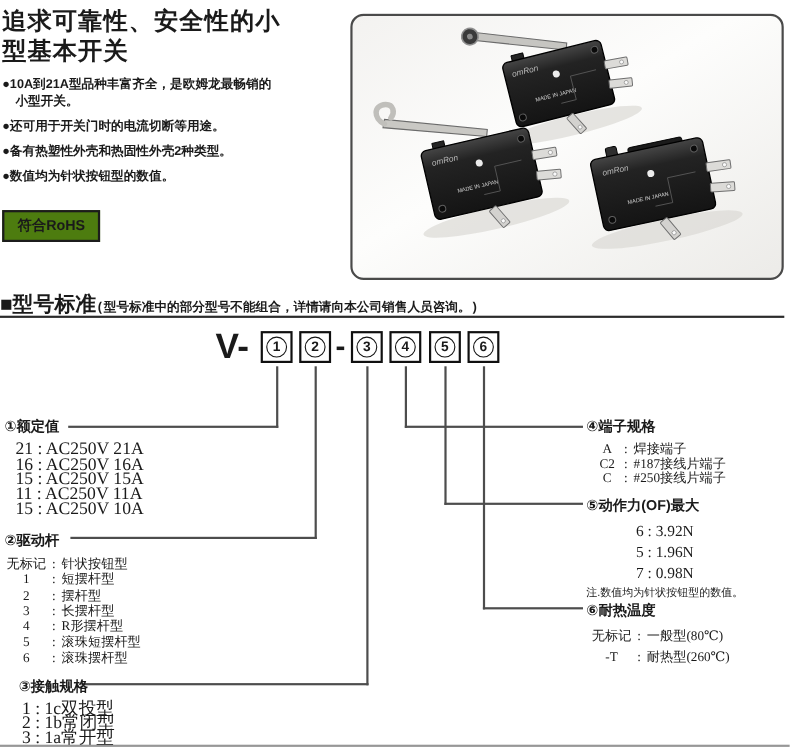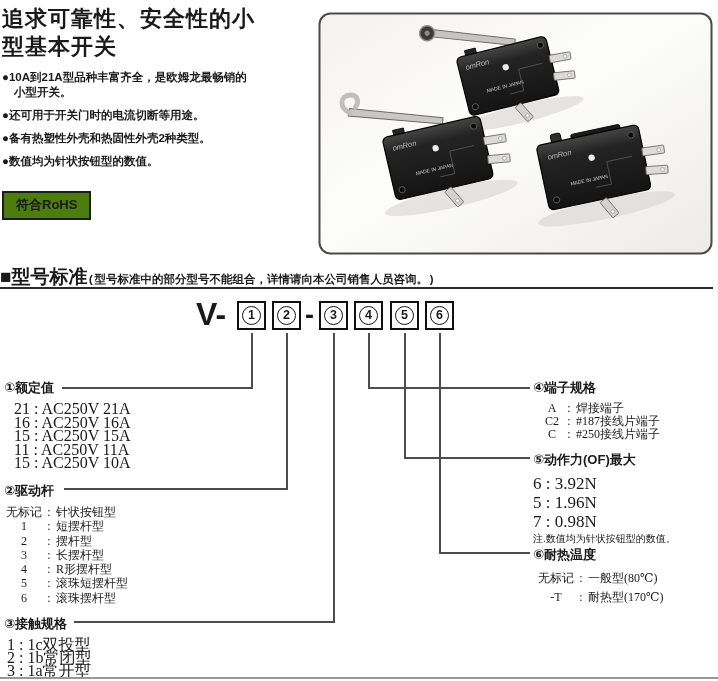--- a/index.html
+++ b/index.html
@@ -43,21 +43,21 @@
   .sec-title{font-size:13px;font-weight:bold;margin-bottom:5px;white-space:nowrap;}
   .pitem{font-family:"Liberation Serif","DejaVu Serif",serif;font-size:16px;line-height:13.5px;white-space:nowrap;}
   .crow{display:flex;font-family:"Liberation Serif","DejaVu Serif",serif;font-size:12px;white-space:nowrap;}
   .ccode{text-align:center;}
   .ccolon{width:10px;text-align:center;}
   .clabel{padding-left:2px;}
   .w40{width:40px;} .w24{width:24px;}
   .lh14 .crow{line-height:14.3px;}
   .lh13 .crow{line-height:13px;}
   .lh18 .crow{line-height:18.5px;}
-  .force-items .pitem{line-height:19px;font-size:17px;}
+  .force-items .pitem{line-height:19px;font-size:14px;text-align:center;}
   .force-note{font-size:10px;margin-top:1px;white-space:nowrap;}
   .contact-items .pitem{line-height:13px;}
 </style>
 </head>
 <body>
 
 <div class="abs intro-title">
   <div>追求可靠性、安全性的小</div>
   <div>型基本开关</div>
 </div>
@@ -258,21 +258,21 @@
       <span class="ccolon">:</span>
       <span class="clabel">滚珠短摆杆型</span>
     </div>
   <div class="crow">
       <span class="ccode w40">6</span>
       <span class="ccolon">:</span>
       <span class="clabel">滚珠摆杆型</span>
     </div>
 </div>
 
-<div class="abs contact-items" style="left:4px;top:615px">
+<div class="abs contact-items" style="left:17px;top:615px">
   <div class="sec-title">③接触规格</div>
   <div style="padding-left:3px">
     <div class="pitem">1 : 1c双投型</div>
     <div class="pitem">2 : 1b常闭型</div>
     <div class="pitem">3 : 1a常开型</div>
   </div>
 </div>
 
 <div class="abs lh13" style="left:533px;top:379px">
   <div class="sec-title">④端子规格</div>
@@ -307,18 +307,18 @@
   <div class="sec-title">⑥耐热温度</div>
   <div style="padding-left:3px">
     <div class="crow">
         <span class="ccode w40">无标记</span>
         <span class="ccolon">:</span>
         <span class="clabel">一般型(80℃)</span>
       </div>
     <div class="crow">
         <span class="ccode w40">-T</span>
         <span class="ccolon">:</span>
-        <span class="clabel">耐热型(170℃)</span>
+        <span class="clabel">耐热型(260℃)</span>
       </div>
   </div>
 </div>
 
 <div class="abs rule-bottom"></div>
 
 </body></html>

